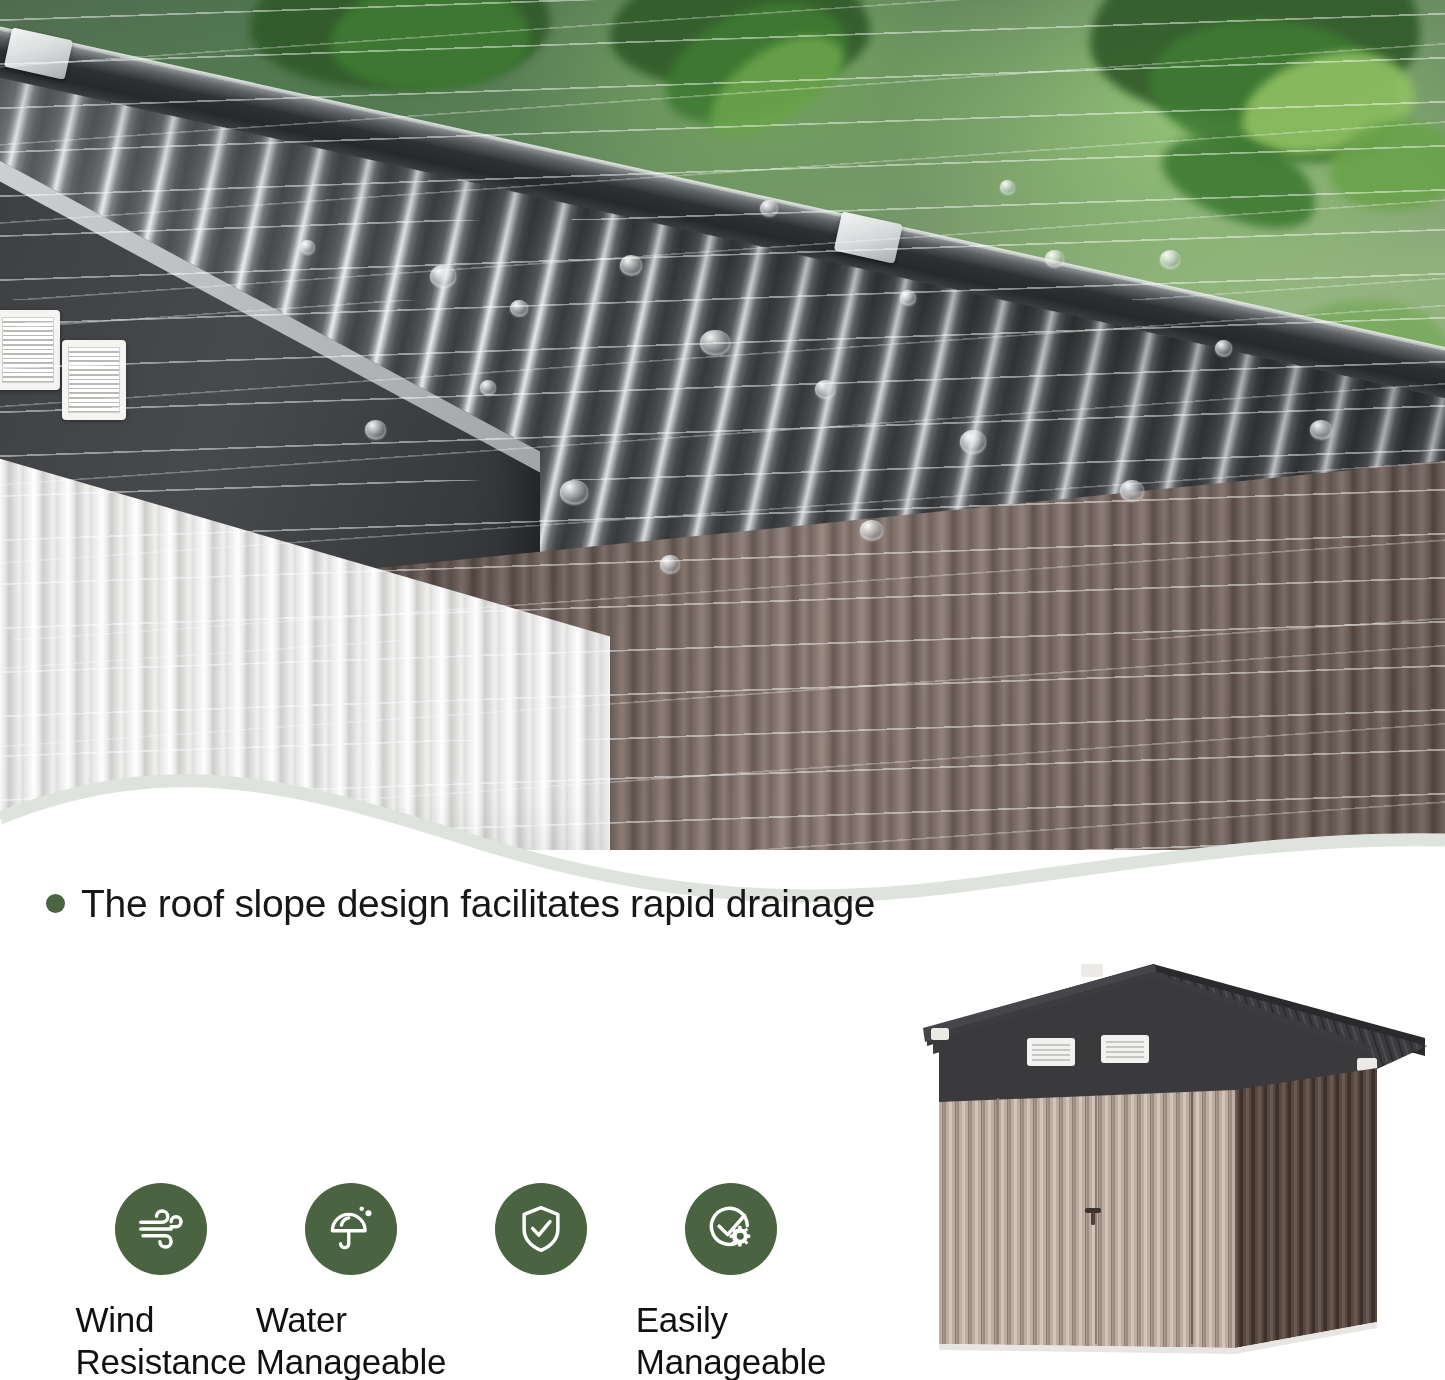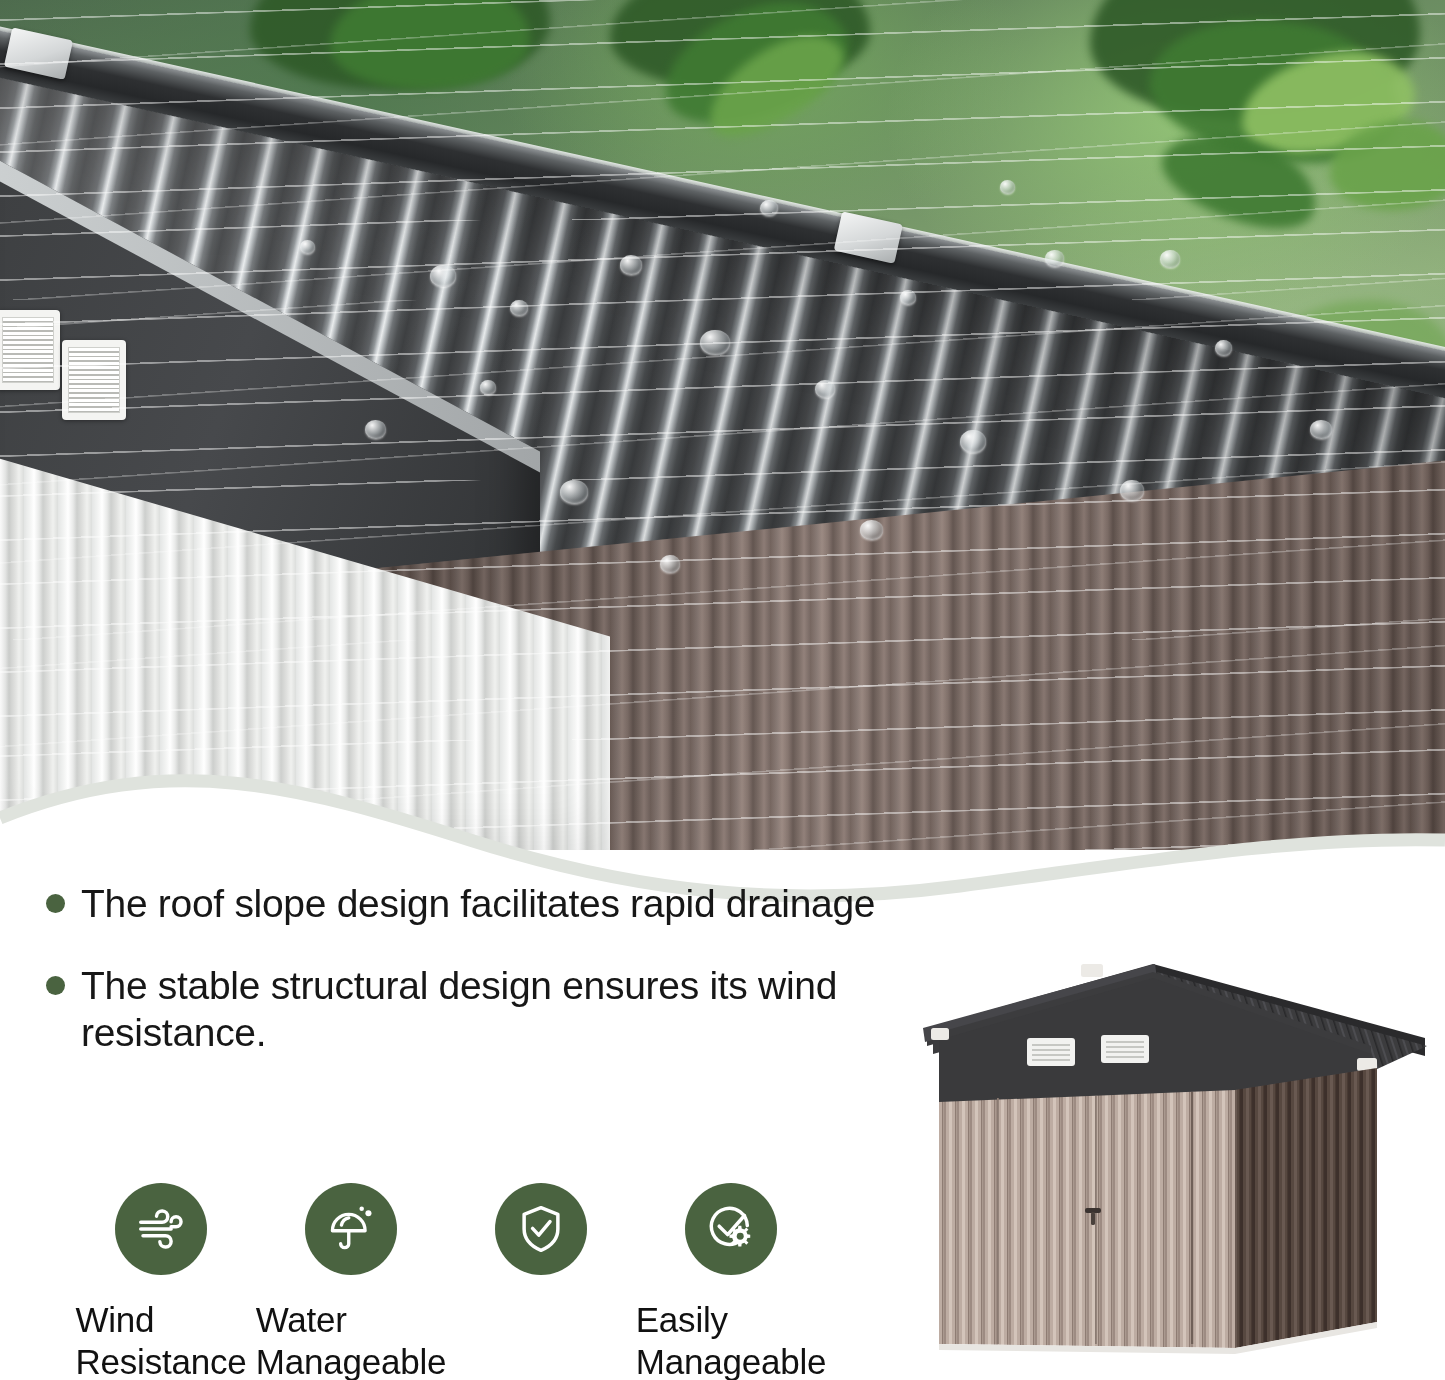--- a/index.html
+++ b/index.html
@@ -384,24 +384,20 @@
     <path d="M0,128 C 170,60 300,96 470,150 C 640,204 790,218 960,196 C 1130,174 1290,146 1445,150 L1445,230 L0,230 Z" fill="#ffffff"></path>
     <path d="M0,128 C 170,60 300,96 470,150 C 640,204 790,218 960,196 C 1130,174 1290,146 1445,150" fill="none" stroke="#dfe3dd" stroke-width="13"></path>
   </svg>
 
   <div id="content">
 
     <div id="bullets">
       <div class="bullet-row">
         <div class="bullet-dot"></div>
         <div class="bullet-text">The roof slope design facilitates rapid drainage</div>
-      </div>
-      <div class="bullet-row" id="bullet-3-row">
-        <div class="bullet-dot"></div>
-        <div class="bullet-text">The stable structural design ensures its wind resistance.</div>
       </div>
     </div>
 
     <div id="features">
 
       <div class="feature">
         <div class="feature-circle">
           <svg width="54" height="54" viewBox="0 0 48 48">
             <g fill="none" stroke="#ffffff" stroke-width="3.1" stroke-linecap="round" stroke-linejoin="round">
               <path d="M6 18 H25 a5 5 0 1 0 -5 -5.4"></path>

